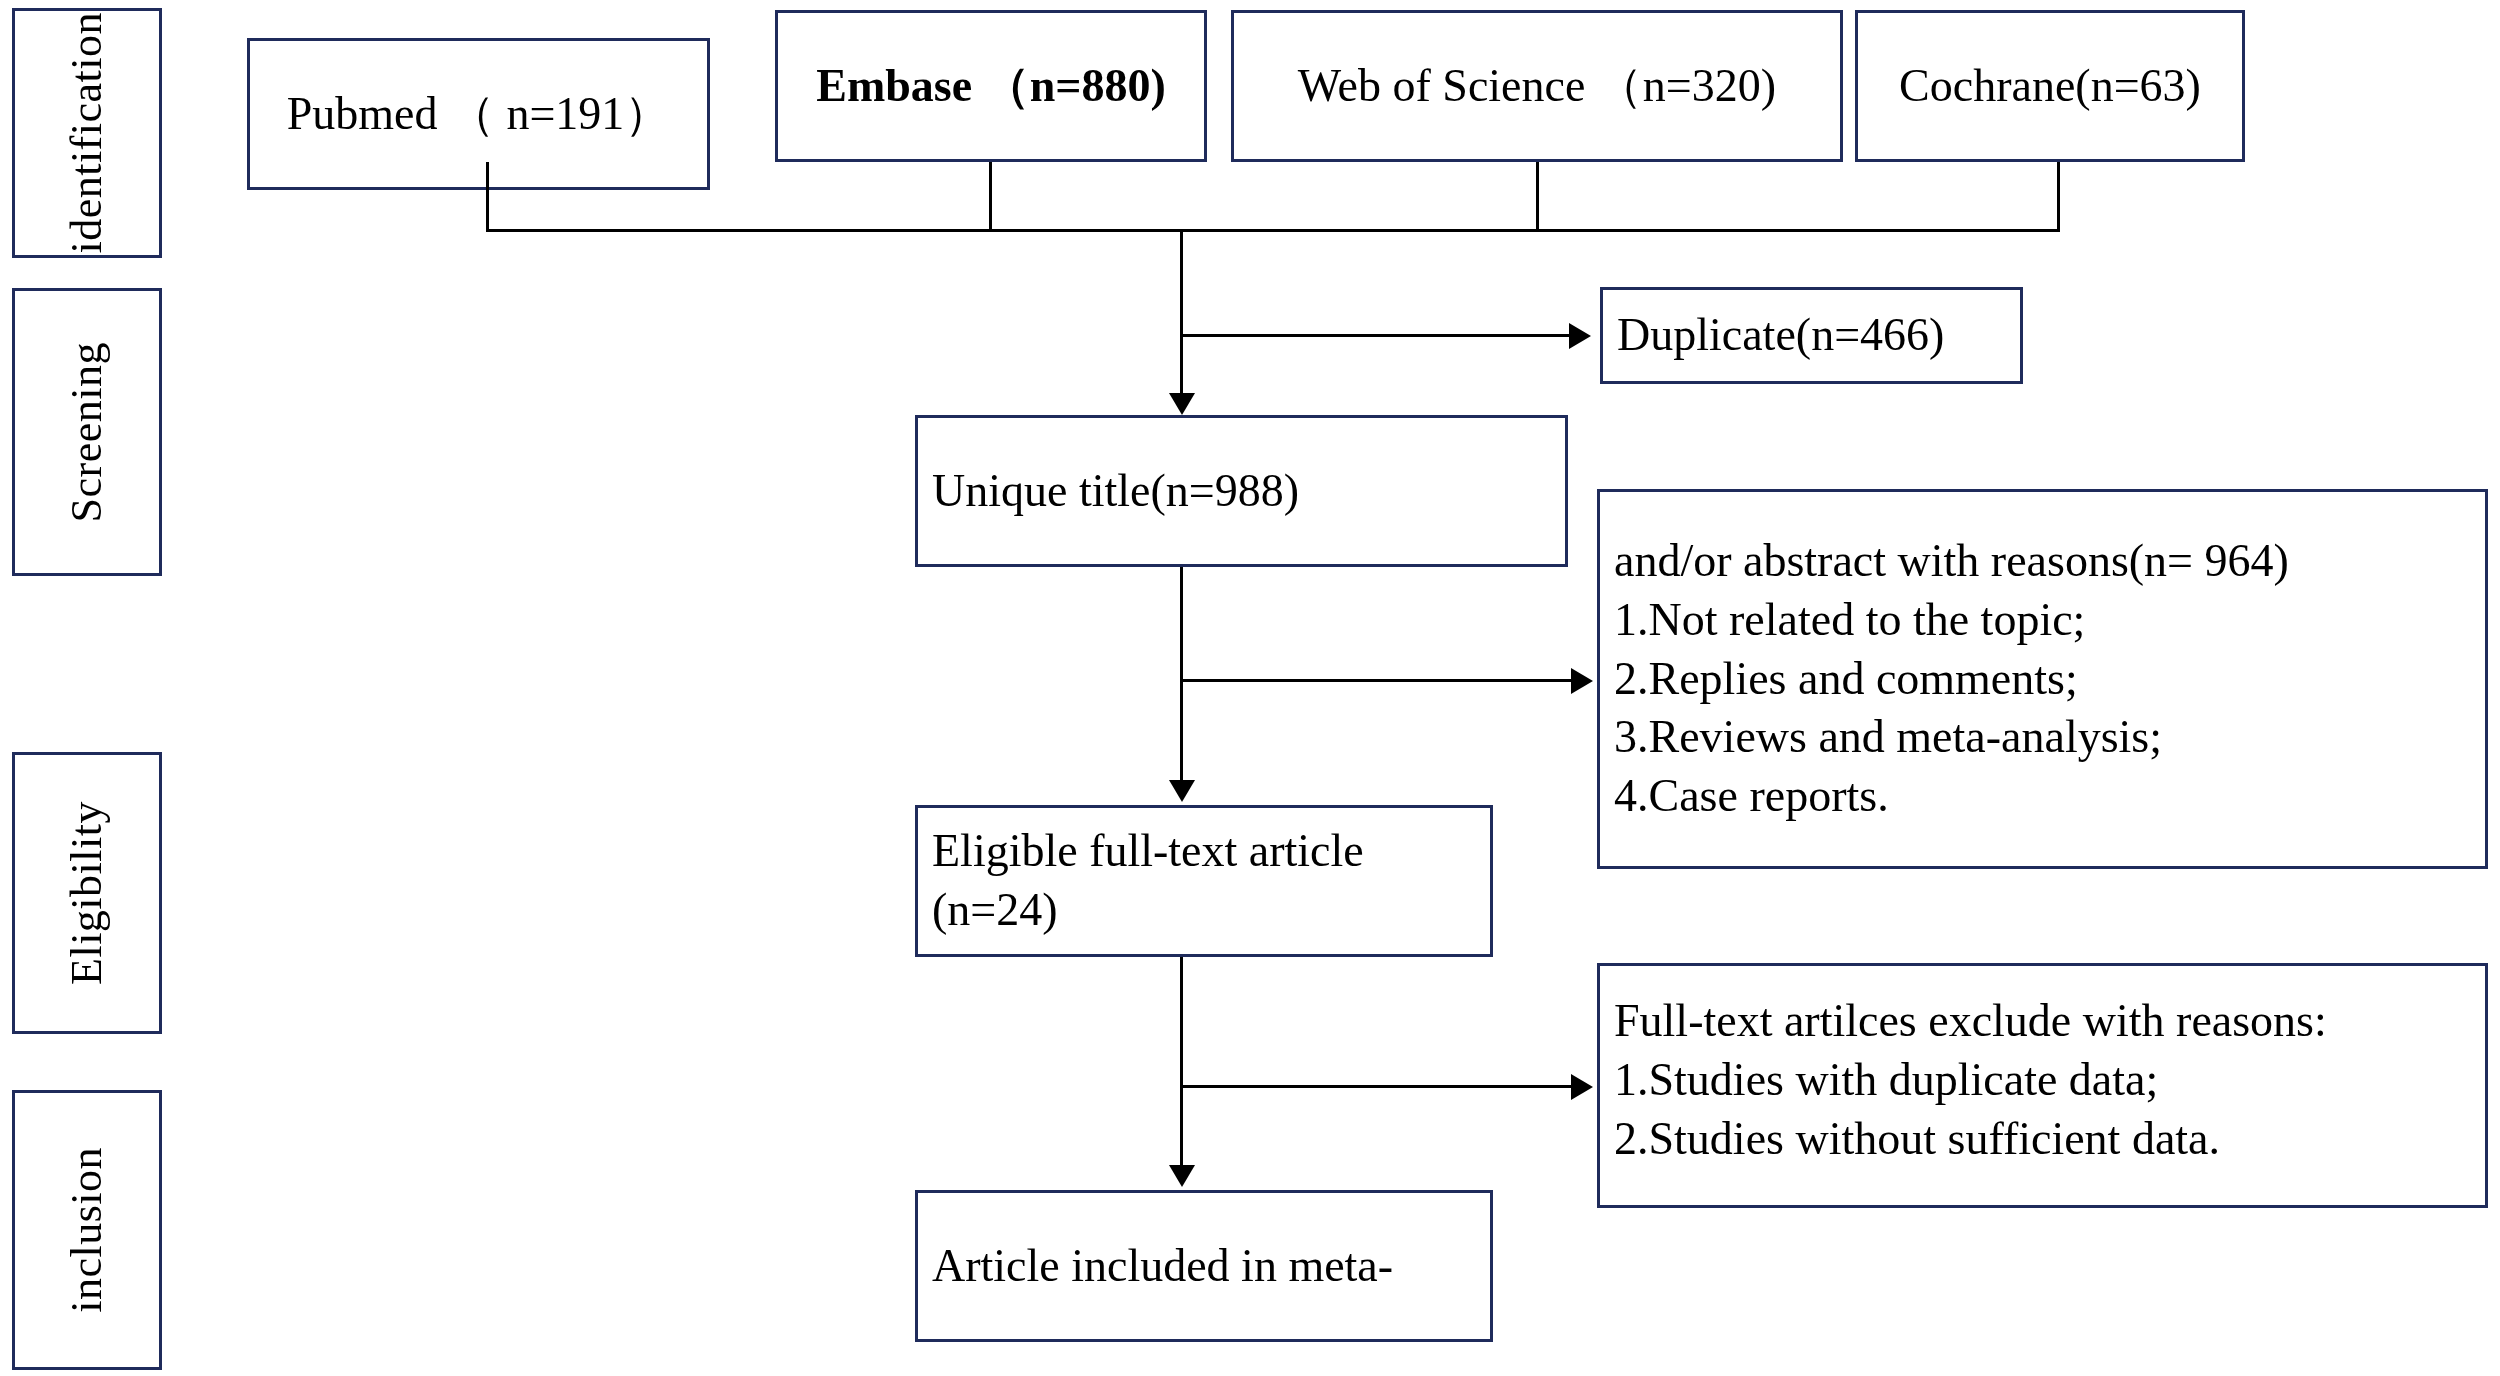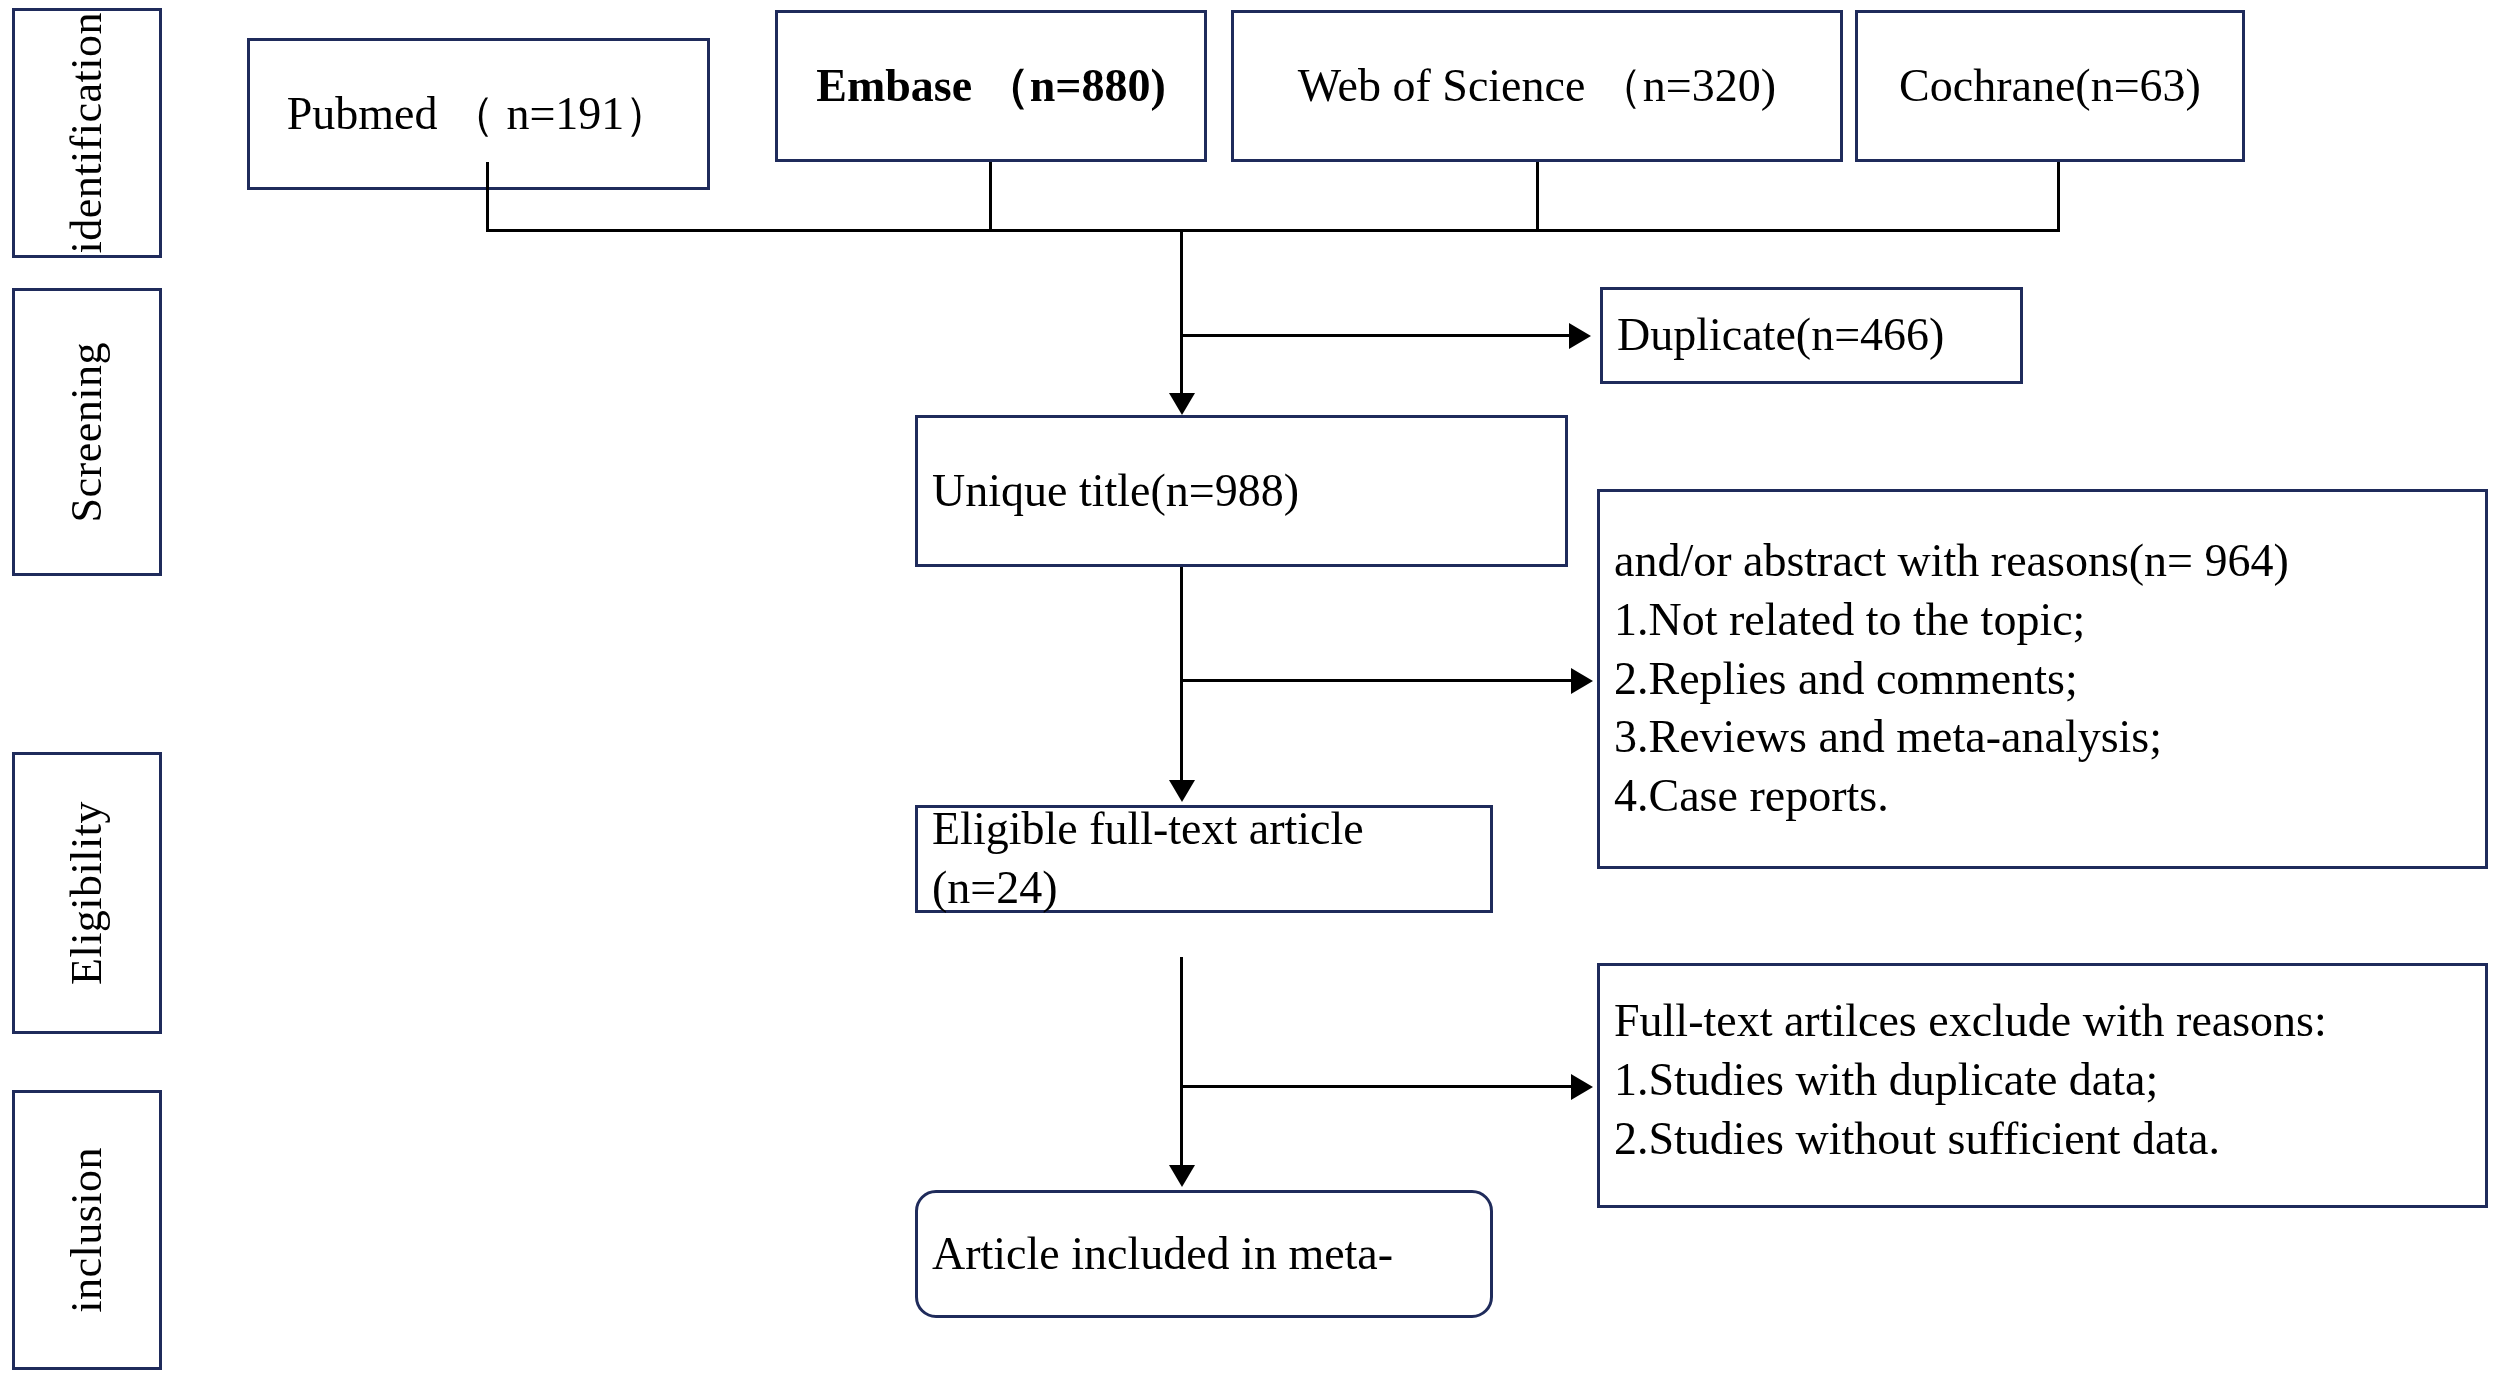--- a/index.html
+++ b/index.html
@@ -152,34 +152,34 @@
   <div class="arrow-right" style="left:1571px; top:668px;"></div>
 
   <div class="box textbox" style="left:1597px; top:489px; width:891px; height:380px;">
     <span class="ln">and/or abstract with reasons(n= 964)</span>
     <span class="ln">1.Not related to the topic;</span>
     <span class="ln">2.Replies and comments;</span>
     <span class="ln">3.Reviews and meta-analysis;</span>
     <span class="ln">4.Case reports.</span>
   </div>
 
-  <div class="box textbox" style="left:915px; top:805px; width:578px; height:108px;">
+  <div class="box textbox" style="left:915px; top:805px; width:578px; height:152px;">
     <span class="ln">Eligible full-text article</span>
     <span class="ln">(n=24)</span>
   </div>
 
   <div class="vline" style="left:1180px; top:957px; height:210px;"></div>
   <div class="arrow-down" style="left:1169px; top:1165px;"></div>
 
   <div class="hline" style="left:1181px; top:1085px; width:392px;"></div>
   <div class="arrow-right" style="left:1571px; top:1074px;"></div>
 
   <div class="box textbox" style="left:1597px; top:963px; width:891px; height:245px; justify-content:flex-start; padding-top:26px;">
     <span class="ln">Full-text artilces exclude with reasons:</span>
     <span class="ln">1.Studies with duplicate data;</span>
     <span class="ln">2.Studies without sufficient  data.</span>
   </div>
 
-  <div class="box textbox" style="left:915px; top:1190px; width:578px; height:128px;border-radius:21px;">
+  <div class="box textbox" style="left:915px; top:1190px; width:578px; height:152px;">
     <span class="ln">Article included  in meta-</span>
   </div>
 
 </div>
 
 </body></html>

